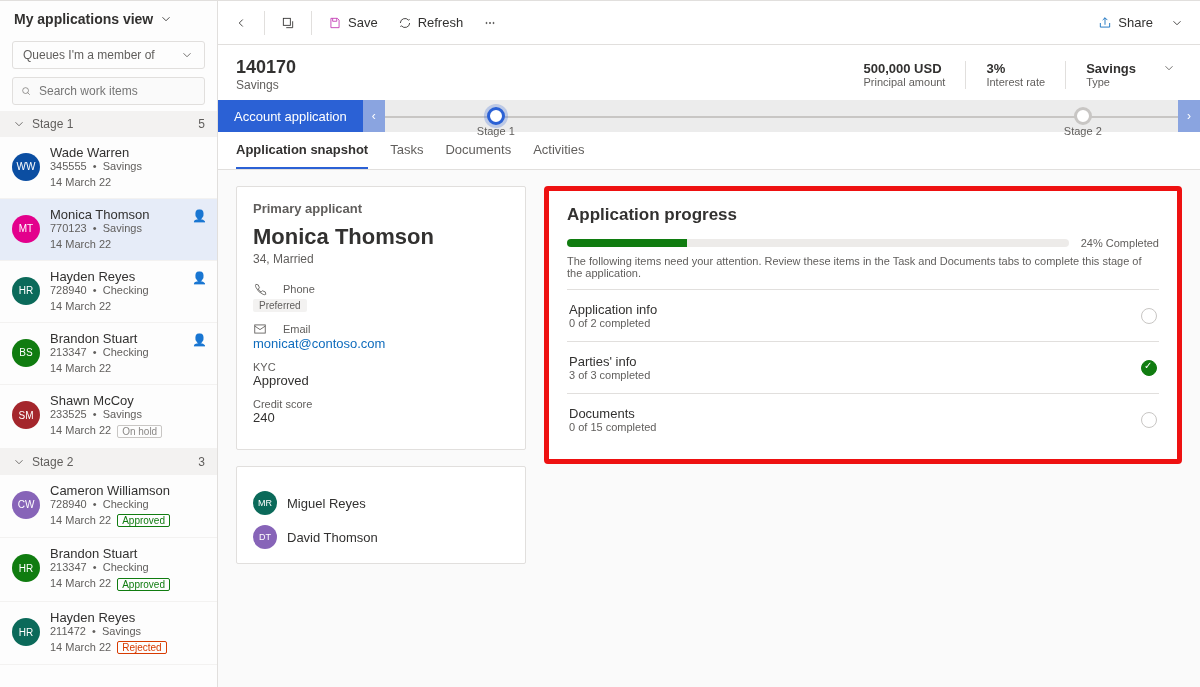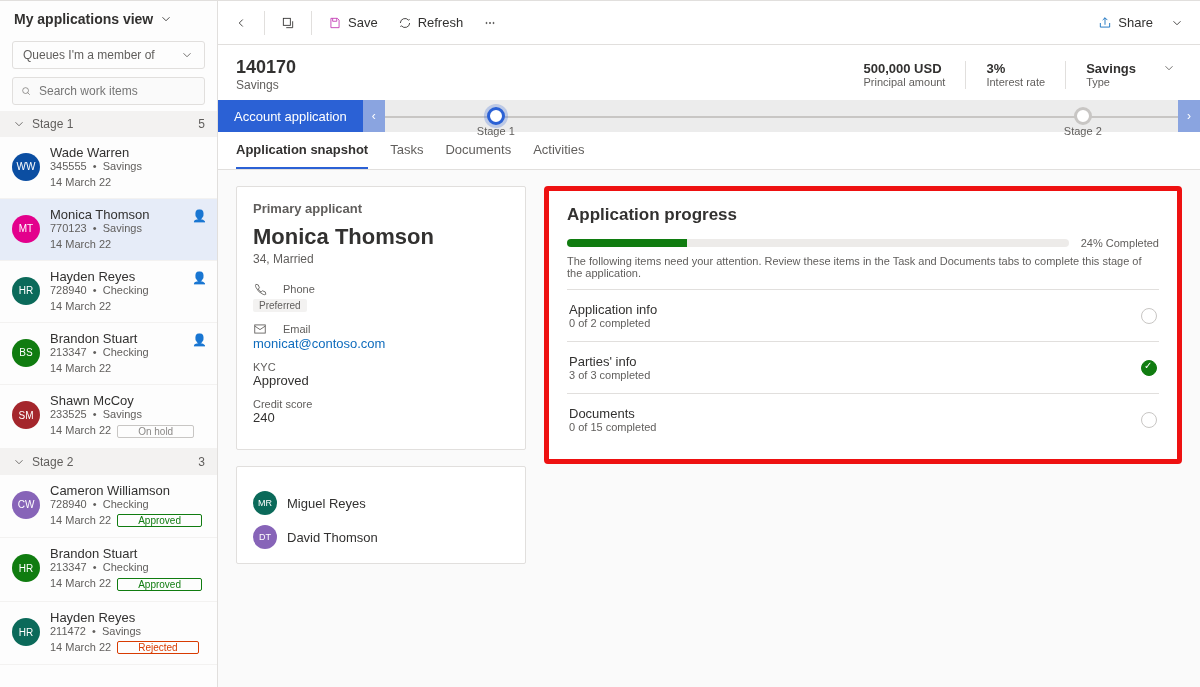--- a/index.html
+++ b/index.html
@@ -27,21 +27,21 @@
   .stage-head .count{margin-left:auto}
   .work-list{list-style:none;margin:0;padding:0;overflow:auto}
   .work-item{display:flex;align-items:center;gap:10px;padding:8px 12px 10px;border-bottom:1px solid #f3f2f1;cursor:pointer;position:relative}
   .work-item.selected{background:var(--selected)}
   .avatar{width:28px;height:28px;border-radius:50%;display:flex;align-items:center;justify-content:center;color:#fff;font-size:10px;font-weight:400;flex-shrink:0}
   .wi-lines{flex:1;min-width:0}
   .wi-name{font-size:13px;color:var(--text)}
   .wi-sub{font-size:11px;color:var(--muted)}
   .wi-date{font-size:11px;color:var(--muted);margin-top:4px}
   .wi-icon{position:absolute;right:10px;top:10px;color:#a19f9d;font-size:12px}
-  .badge{display:inline-block;font-size:10px;border:1px solid;border-radius:2px;padding:0 20px;margin-left:6px;vertical-align:middle}
+  .badge{display:inline-block;font-size:10px;border:1px solid;border-radius:2px;padding:0 4px;margin-left:6px;vertical-align:middle}
   .b-hold{color:#8a8886;border-color:#c8c6c4}
   .b-appr{color:var(--green);border-color:var(--green)}
   .b-rej{color:var(--red);border-color:var(--red)}
   
   .main{flex:1;display:flex;flex-direction:column;overflow:hidden}
   .cmdbar{display:flex;align-items:center;border-bottom:1px solid var(--border);height:44px;padding:0 8px;gap:4px}
   .cmd-btn{display:flex;align-items:center;gap:6px;padding:6px 8px;font-size:13px;color:var(--text);cursor:pointer;border-radius:2px}
   .cmd-sep{width:1px;height:24px;background:var(--border);margin:0 4px}
   .cmd-share{margin-left:auto;display:flex;align-items:center;gap:1px}
   .header-row{display:flex;align-items:center;padding:12px 18px 8px;gap:28px}

